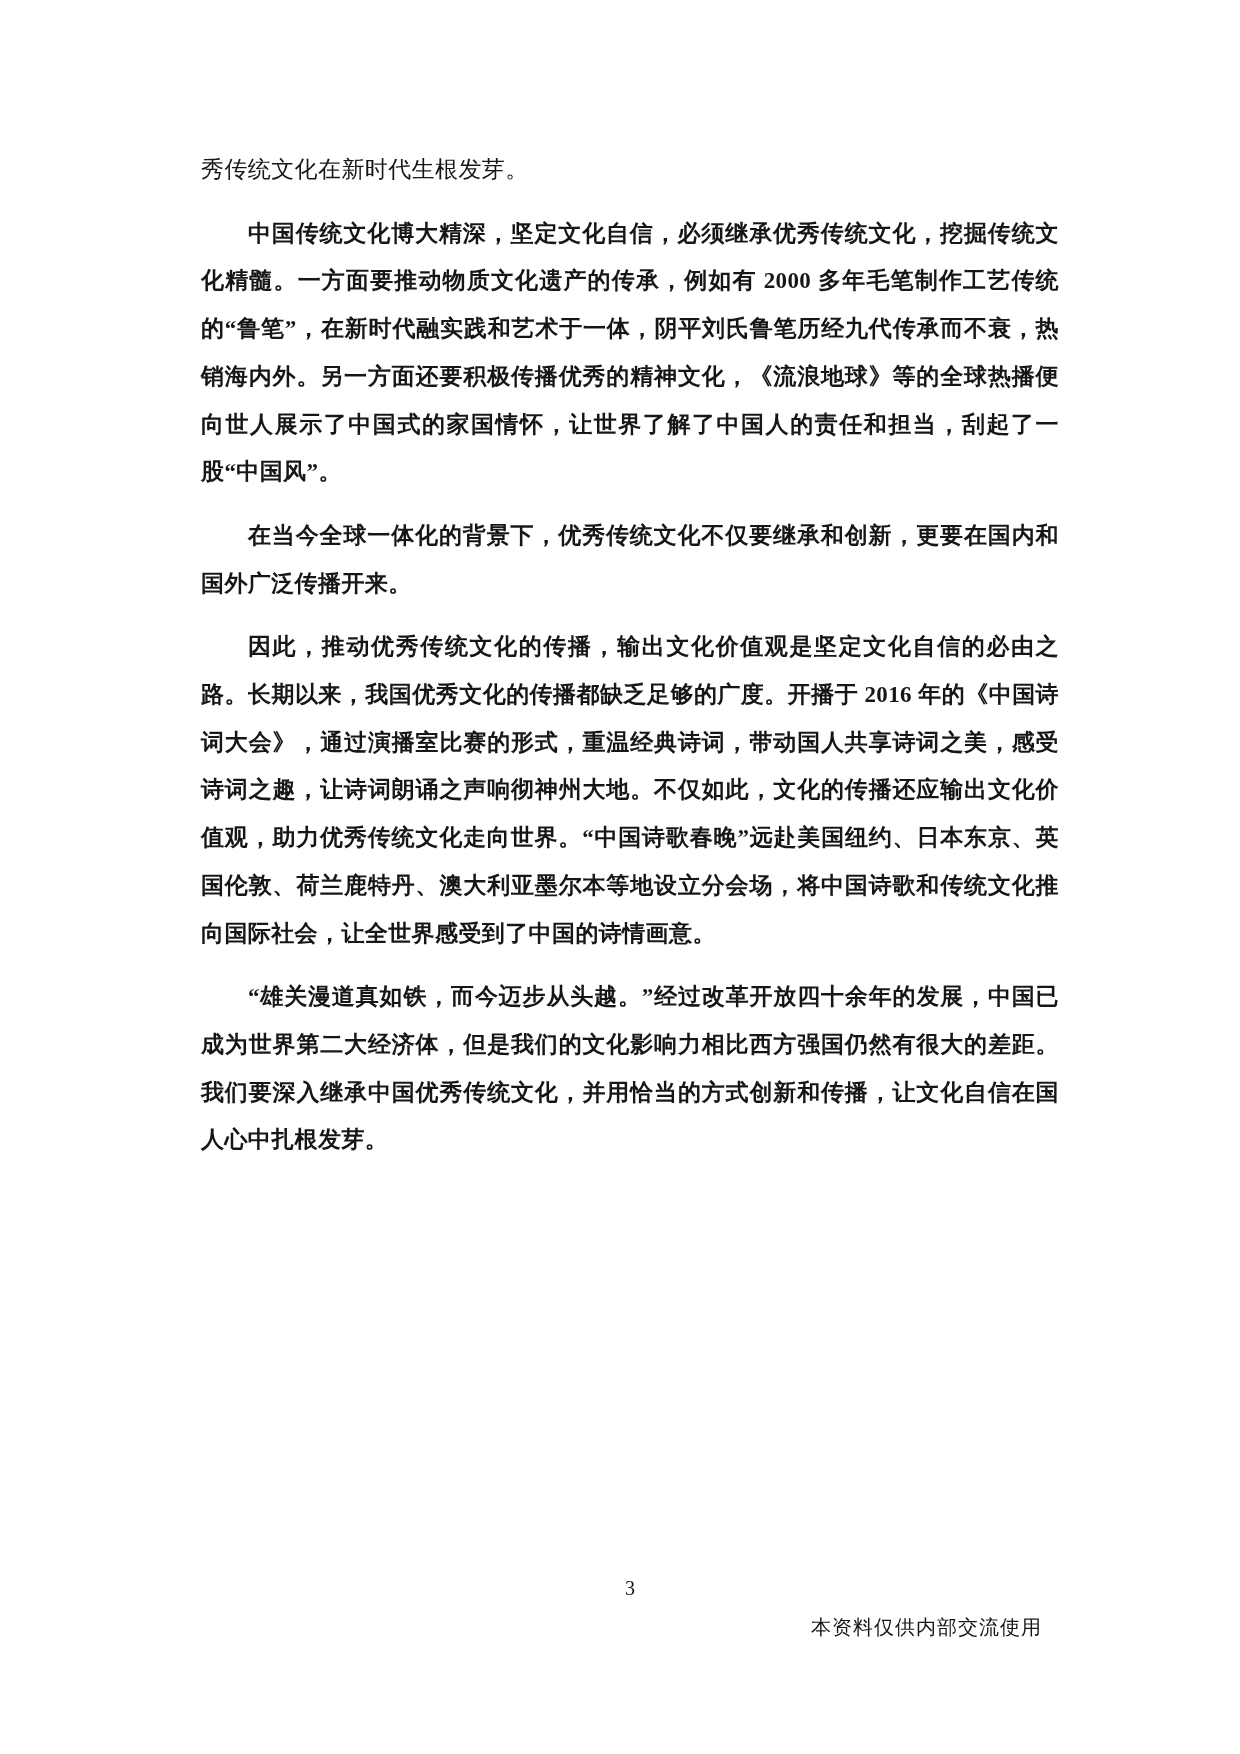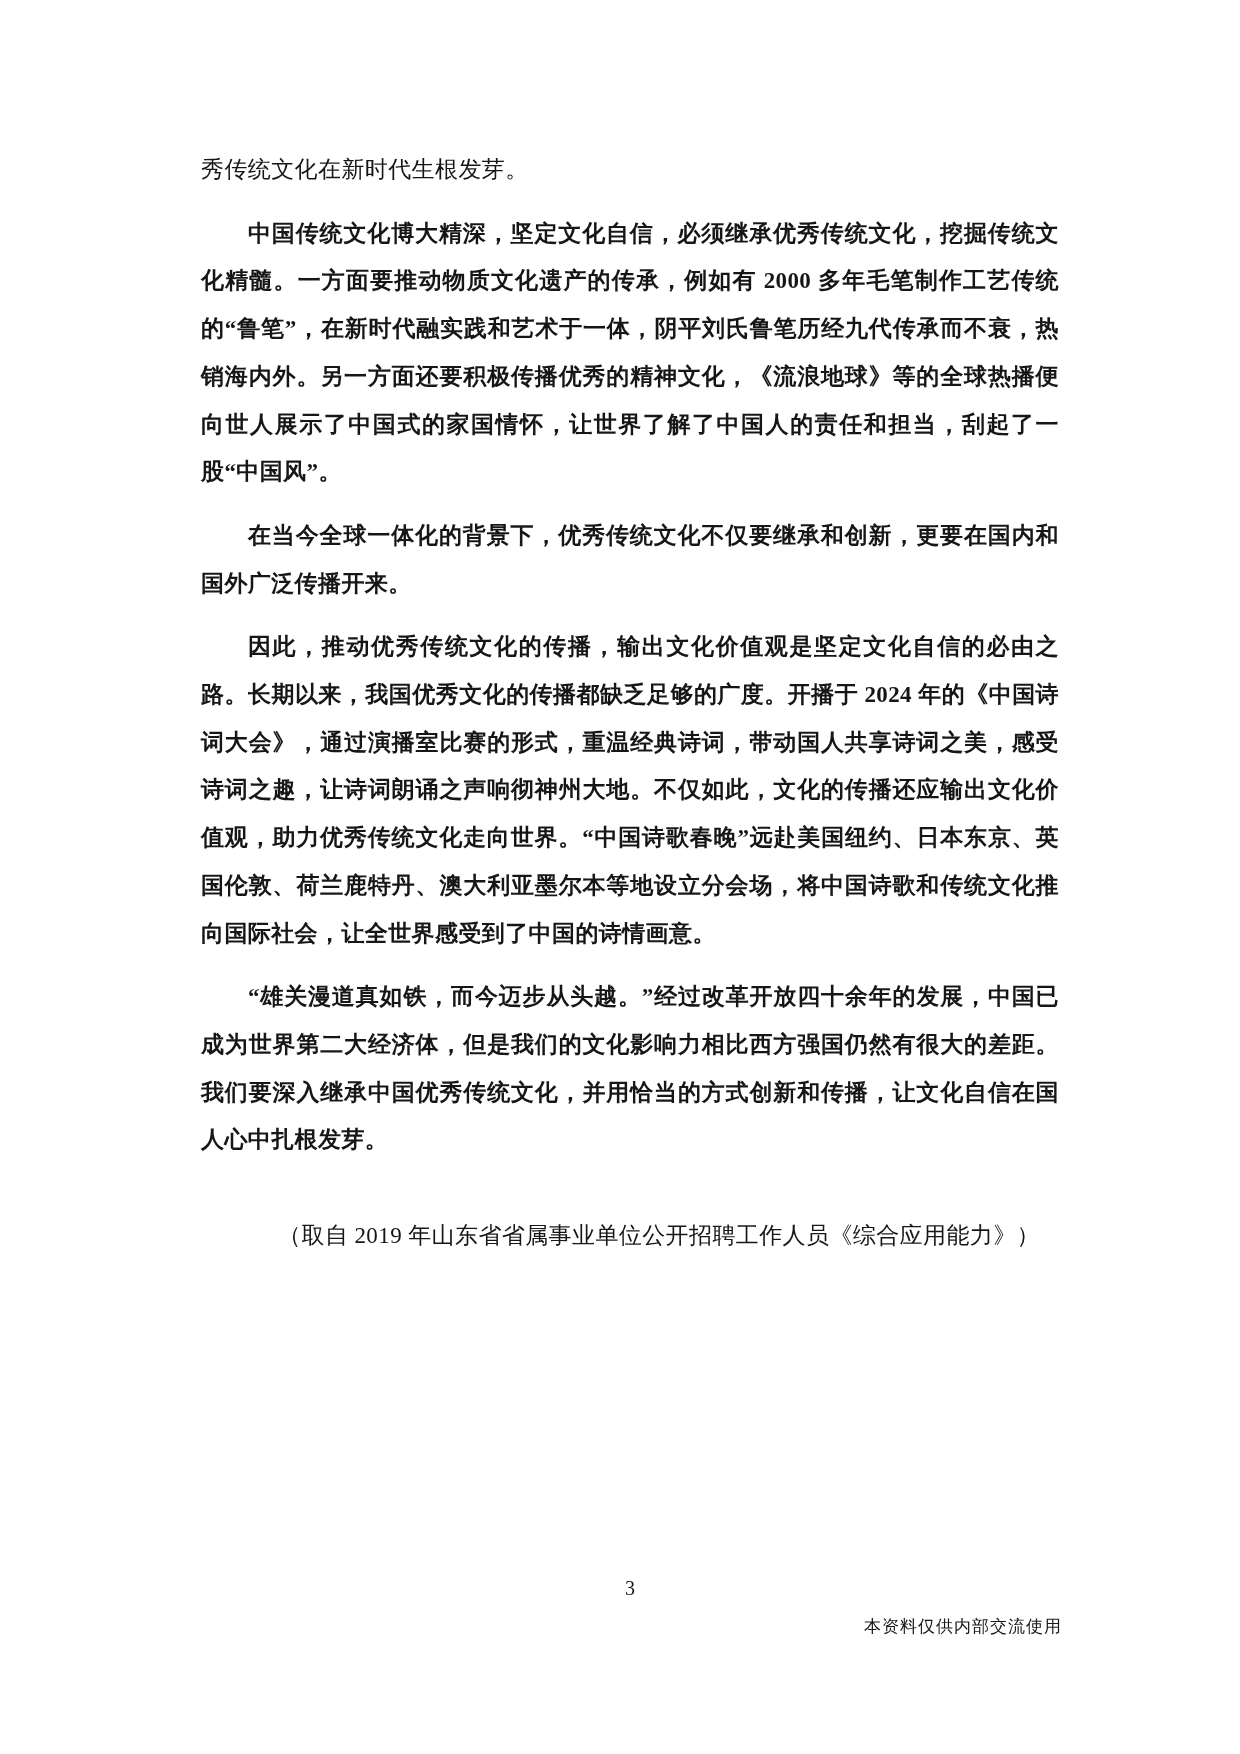--- a/index.html
+++ b/index.html
@@ -49,44 +49,43 @@
     top: 1576px;
     left: 185px;
     width: 890px;
     text-align: center;
     font-size: 20px;
     line-height: 24px;
   }
   .footer-note {
     position: absolute;
     top: 1613px;
-    right: 178px;
-    font-size: 17px;
+    right: 198px;
+    font-size: 20px;
     line-height: 28px;
     letter-spacing: 1px;
     font-family: Liberation Serif, serif;
   }
 </style>
 </head>
 <body>
 
 <div class="page">
 
   <div class="content">
     <p class="para">秀传统文化在新时代生根发芽。</p>
 
     <p class="para indent">中国传统文化博大精深，坚定文化自信，必须继承优秀传统文化，挖掘传统文化精髓。一方面要推动物质文化遗产的传承，例如有 2000 多年毛笔制作工艺传统的“鲁笔”，在新时代融实践和艺术于一体，阴平刘氏鲁笔历经九代传承而不衰，热销海内外。另一方面还要积极传播优秀的精神文化，《流浪地球》等的全球热播便向世人展示了中国式的家国情怀，让世界了解了中国人的责任和担当，刮起了一股“中国风”。</p>
 
 
     <p class="para indent">在当今全球一体化的背景下，优秀传统文化不仅要继承和创新，更要在国内和国外广泛传播开来。</p>
 
-    <p class="para indent">因此，推动优秀传统文化的传播，输出文化价值观是坚定文化自信的必由之路。长期以来，我国优秀文化的传播都缺乏足够的广度。开播于 2024 年的《中国诗词大会》，通过演播室比赛的形式，重温经典诗词，带动国人共享诗词之美，感受诗词之趣，让诗词朗诵之声响彻神州大地。不仅如此，文化的传播还应输出文化价值观，助力优秀传统文化走向世界。“中国诗歌春晚”远赴美国纽约、日本东京、英国伦敦、荷兰鹿特丹、澳大利亚墨尔本等地设立分会场，将中国诗歌和传统文化推向国际社会，让全世界感受到了中国的诗情画意。</p>
+    <p class="para indent">因此，推动优秀传统文化的传播，输出文化价值观是坚定文化自信的必由之路。长期以来，我国优秀文化的传播都缺乏足够的广度。开播于 2016 年的《中国诗词大会》，通过演播室比赛的形式，重温经典诗词，带动国人共享诗词之美，感受诗词之趣，让诗词朗诵之声响彻神州大地。不仅如此，文化的传播还应输出文化价值观，助力优秀传统文化走向世界。“中国诗歌春晚”远赴美国纽约、日本东京、英国伦敦、荷兰鹿特丹、澳大利亚墨尔本等地设立分会场，将中国诗歌和传统文化推向国际社会，让全世界感受到了中国的诗情画意。</p>
 
     <p class="para indent">“雄关漫道真如铁，而今迈步从头越。”经过改革开放四十余年的发展，中国已成为世界第二大经济体，但是我们的文化影响力相比西方强国仍然有很大的差距。我们要深入继承中国优秀传统文化，并用恰当的方式创新和传播，让文化自信在国人心中扎根发芽。</p>
 
-    <p class="citation">（取自 2019 年山东省省属事业单位公开招聘工作人员《综合应用能力》）</p>
   </div>
 
   <div class="page-number">3</div>
 
   <div class="footer-note">本资料仅供内部交流使用</div>
 
 </div>
 
 </body></html>

